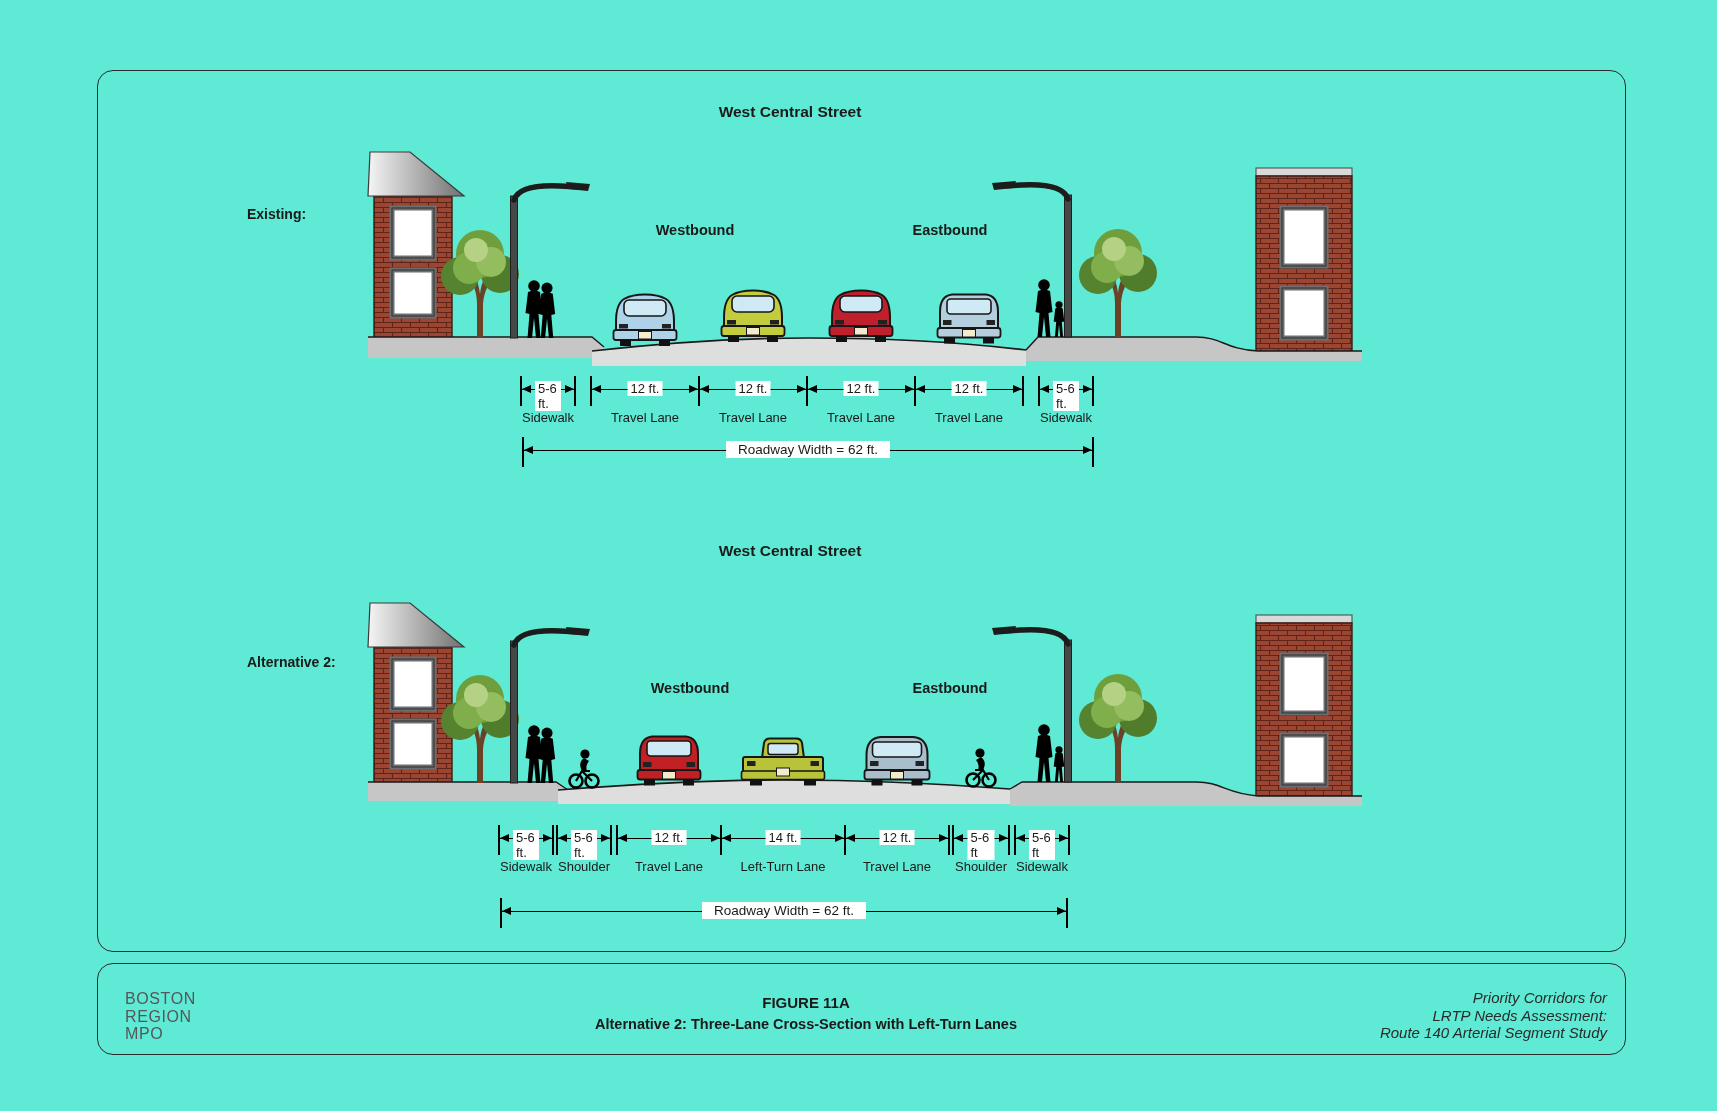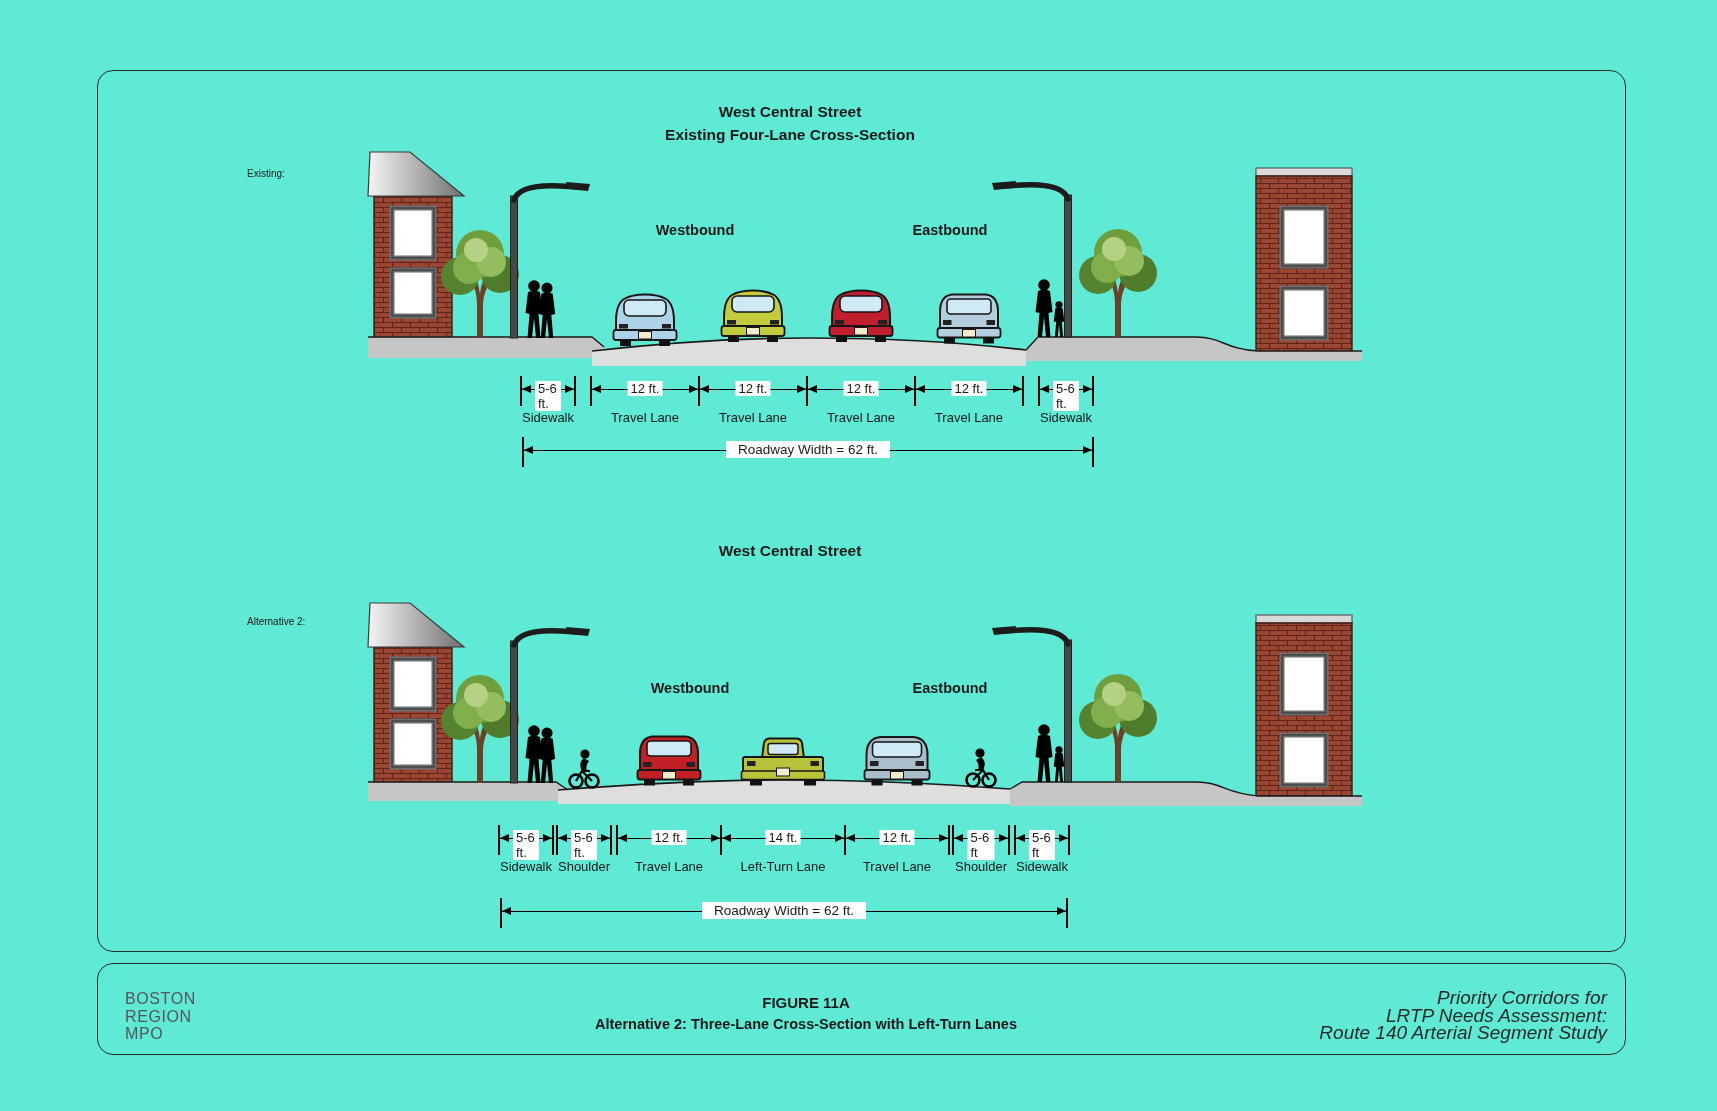--- a/index.html
+++ b/index.html
@@ -4,40 +4,40 @@
 <style>
   html,body{margin:0;padding:0;background:#fff;}
   #stage{position:relative;width:1717px;height:1111px;background:#5eead4;overflow:hidden;
          font-family:"Liberation Sans",sans-serif;color:#1a1a1a;}
   .panel{position:absolute;border:1.6px solid #2b2b2b;border-radius:16px;background:transparent;}
   #main-panel{left:97px;top:70px;width:1527px;height:880px;}
   #footer-bar{left:97px;top:963px;width:1527px;height:90px;}
   svg.scene{position:absolute;left:0;top:0;width:1717px;height:1111px;}
   .txt{position:absolute;white-space:nowrap;}
   .title{text-align:center;font-weight:bold;font-size:15.5px;line-height:23px;}
-  .seclabel{font-weight:normal;font-size:10px;}
+  .seclabel{font-weight:bold;font-size:14px;margin-top:38px;}
   .bound{font-weight:bold;font-size:14.5px;transform:translateX(-50%);}
   
   .dim{position:absolute;height:30px;border-left:2px solid #000;border-right:2px solid #000;box-sizing:border-box;padding-left:8px;}
   .dline{position:absolute;left:0;right:0;top:13px;height:0;border-top:1.6px solid #000;}
   .ah{position:absolute;top:-5px;width:0;height:0;border-top:4.5px solid transparent;border-bottom:4.5px solid transparent;}
   .ah-l{left:0;border-right:9px solid #000;}
   .ah-r{right:0;border-left:9px solid #000;}
   .dw{position:absolute;top:5px;left:50%;transform:translateX(-50%);background:#fff;padding:0 3px;
       font-size:13px;line-height:15px;}
   .dn{position:absolute;top:34px;left:50%;transform:translateX(-50%);font-size:13px;line-height:15px;white-space:nowrap;}
   .rw{position:absolute;height:30px;border-left:2px solid #000;border-right:2px solid #000;box-sizing:border-box;}
   .rwt{position:absolute;top:4px;left:50%;transform:translateX(-50%);background:#fff;padding:0 12px;
        font-size:13.5px;line-height:17px;white-space:nowrap;}
   
   .mpo{font-size:16px;line-height:17.5px;color:#55565a;letter-spacing:0.6px;}
   .fig-center{text-align:right;font-weight:bold;transform:translateX(-50%);}
   .fig-num{font-size:15px;}
   .fig-title{font-size:14.5px;}
-  .proj{font-style:italic;font-size:19px;line-height:17.5px;text-align:right;color:#2a2a2a;}
+  .proj{font-style:italic;font-size:15px;line-height:17.5px;text-align:right;color:#2a2a2a;}
 </style>
 </head>
 <body>
 
 <div id="stage">
 
   <svg class="scene" viewBox="0 0 1717 1111" xmlns="http://www.w3.org/2000/svg">
     <defs>
       <linearGradient id="roofG" x1="0" y1="0" x2="1" y2="0">
         <stop offset="0" stop-color="#f5f5f5"></stop>
@@ -190,21 +190,20 @@
       <use href="#pedChild" transform="translate(1044,782)"></use>
       <use href="#lamp" transform="translate(1068,782) scale(-1,1)"></use>
       <use href="#tree" transform="translate(1118,782)"></use>
     </g>
   </svg>
 
   <div class="panel" id="main-panel"></div>
 
   <div class="txt title" style="left:410px;top:100px;width:760px">
     <div>West Central Street</div>
-    <div>Existing Four-Lane Cross-Section</div>
   </div>
   <div class="txt seclabel" style="left:247px;top:168px">Existing:</div>
   <div class="txt bound" style="left:695px;top:222px">Westbound</div>
   <div class="txt bound" style="left:950px;top:222px">Eastbound</div>
 
   <div class="dim" style="left:520px;top:376px;width:56px">
     <div class="dline">
         <span class="ah ah-l"></span>
         <span class="ah ah-r"></span>
       </div>

